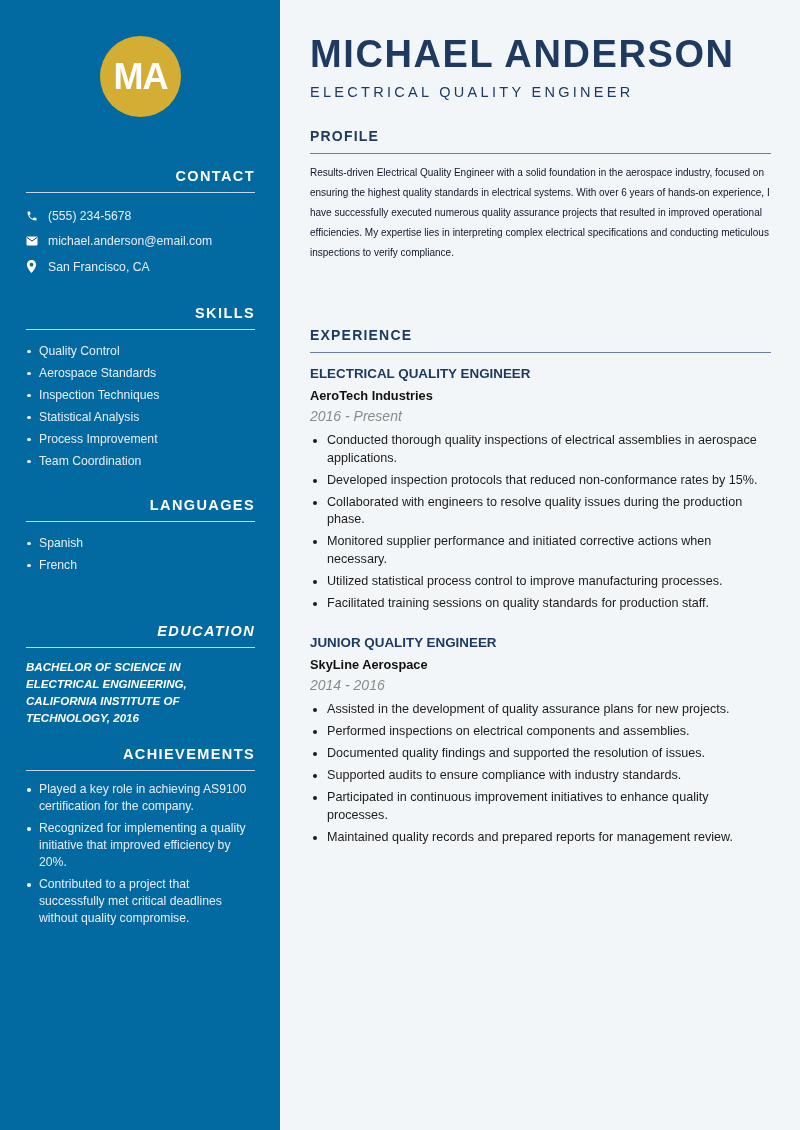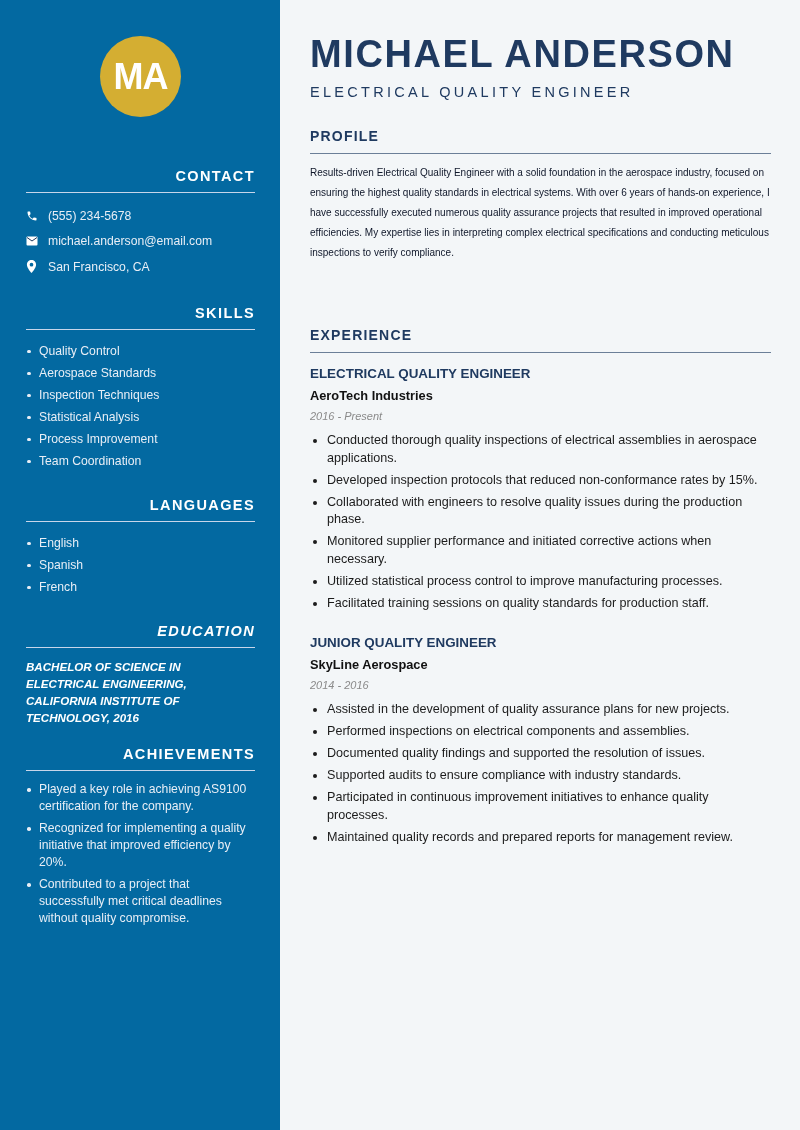--- a/index.html
+++ b/index.html
@@ -70,21 +70,21 @@
       font-size: 14px; font-weight: bold; letter-spacing: 1.2px; color: #1f3a60;
       padding-bottom: 9px; border-bottom: 1.5px solid #6b7f98;
     }
     .profile-text {
       position: absolute; left: 0; top: 163px; width: 461px;
       font-size: 10px; line-height: 20px; color: #0f172a;
     }
     .job { position: absolute; left: 0; width: 461px; }
     .job-title { font-size: 13.4px; font-weight: bold; color: #1f3a60; line-height: 18px; }
     .job-company { font-size: 12.8px; font-weight: bold; color: #111; line-height: 18px; margin-top: 4px; }
-    .job-dates { font-size: 11px; font-style: italic; color: #8a8a8a; line-height: 16px; margin-top: 3px; }
+    .job-dates { font-size: 14px; font-style: italic; color: #8a8a8a; line-height: 16px; margin-top: 3px; }
     .job-bullets { list-style: none; margin-top: 8px; }
     .job-bullets li {
       position: relative; padding-left: 17px;
       font-size: 12.6px; line-height: 17.5px; color: #1c1c1c; margin-bottom: 4.5px;
     }
     .job-bullets li::before {
       content: ""; position: absolute; left: 3px; top: 7px;
       width: 4px; height: 4px; background: #1c1c1c; border-radius: 50%;
     }
   </style>
@@ -135,21 +135,20 @@
       <li>Inspection Techniques</li>
       <li>Statistical Analysis</li>
       <li>Process Improvement</li>
       <li>Team Coordination</li>
     </ul>
   </section>
 
   <section class="side-section" style="top:497px;">
     <h2 class="side-heading">LANGUAGES</h2>
     <ul class="bul-list">
-      <li>English</li>
       <li>Spanish</li>
       <li>French</li>
     </ul>
   </section>
 
   <section class="side-section" style="top:623px;font-style:italic;">
     <h2 class="side-heading">EDUCATION</h2>
     <p class="edu-text">BACHELOR OF SCIENCE IN ELECTRICAL ENGINEERING, CALIFORNIA INSTITUTE OF TECHNOLOGY, 2016</p>
   </section>
 

